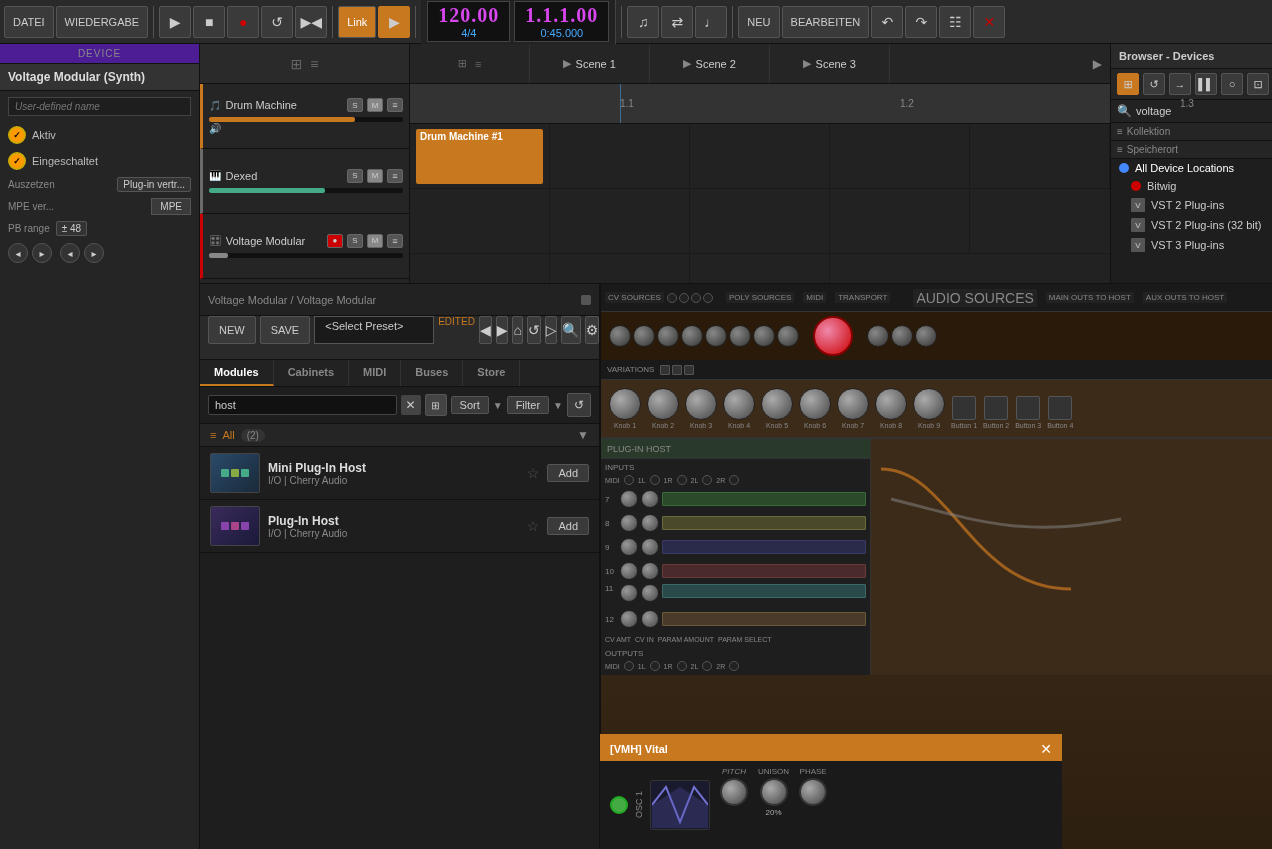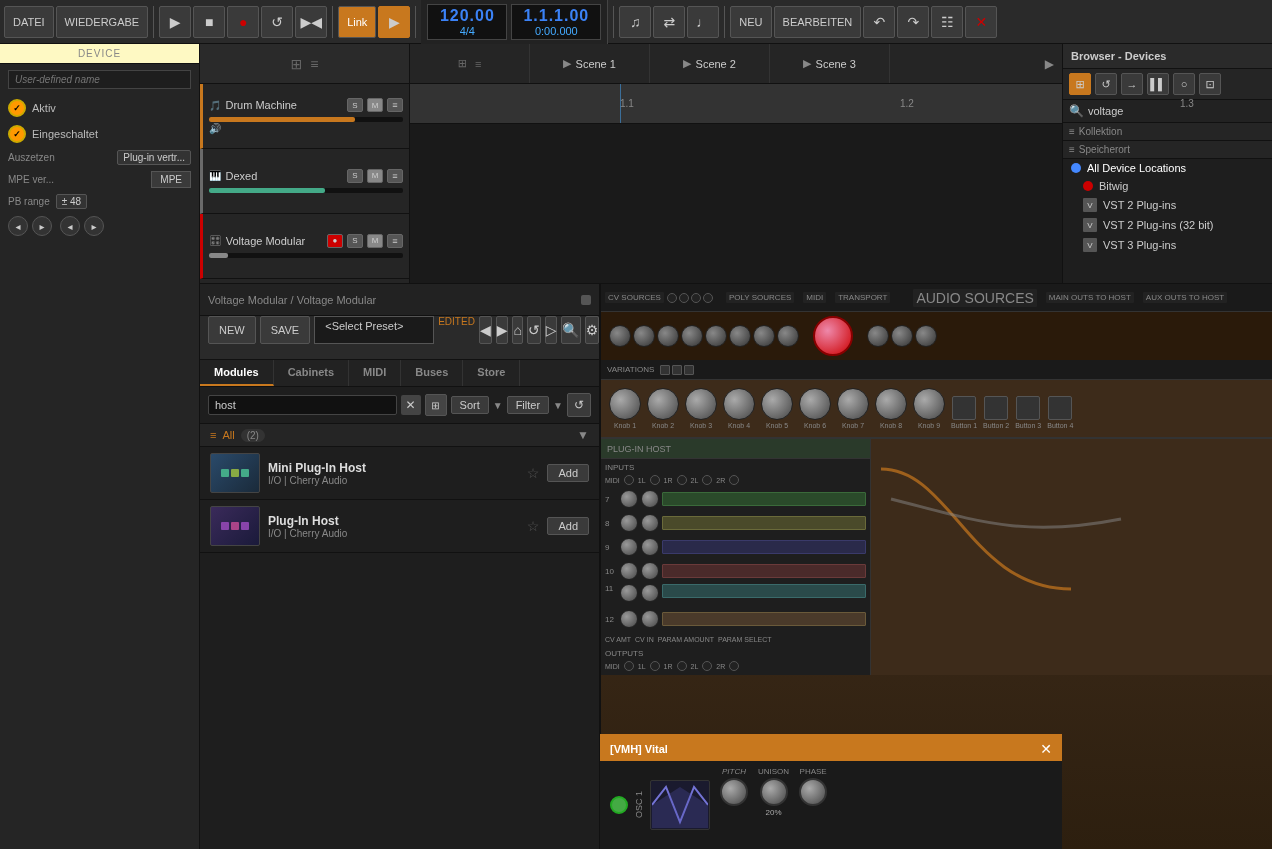--- a/index.html
+++ b/index.html
@@ -25,21 +25,21 @@
     .main-layout {
       display: flex; width: 100%; height: calc(849px - 44px);
     }
 
     
     .left-panel {
       width: 200px; background: #252525; border-right: 1px solid #111; flex-shrink: 0;
       display: flex; flex-direction: column;
     }
     .device-header {
-      background: #fef9c3; padding: 4px 8px; font-size: 10px; color: #888; text-align: center;
+      background: #4c1d95; padding: 4px 8px; font-size: 10px; color: #888; text-align: center;
       border-bottom: 1px solid #111; text-transform: uppercase; letter-spacing: 1px;
     }
     .device-name {
       background: #333; padding: 6px 8px; font-size: 12px; font-weight: bold; color: #ddd;
       border-bottom: 1px solid #111;
     }
     .device-input {
       background: #1e1e1e; border: 1px solid #444; color: #888; padding: 3px 6px;
       font-size: 10px; width: calc(100% - 16px); margin: 6px 8px; font-style: italic;
     }
@@ -184,21 +184,21 @@
     
     .tracks-and-arranger {
       display: flex; height: 240px; border-bottom: 1px solid #111; overflow: hidden;
     }
     .plugin-area {
       flex: 1; display: flex; overflow: hidden; position: relative;
     }
 
     
     .transport-section { display: flex; align-items: center; gap: 4px; background: #222; padding: 0 6px; height: 44px; border-right: 1px solid #444; }
-    .transport-top { font-size: 16px; font-weight: bold; color: #3b82f6; letter-spacing: 1px; }
+    .transport-top { font-size: 20px; font-weight: bold; color: #d946ef; letter-spacing: 1px; font-family: Liberation Serif, serif; }
   </style>
 </head>
 <body>
 
 <div class="top-toolbar">
   <button class="toolbar-btn">DATEI</button>
   <button class="toolbar-btn">WIEDERGABE</button>
   <div class="toolbar-sep"></div>
 
   <div class="toolbar-icon-btn">▶</div>
@@ -211,40 +211,41 @@
   <div class="toolbar-icon-btn active" style="background:#c8781e; border-color:#c8781e;">▶</div>
   <div class="toolbar-sep"></div>
 
   <div class="transport-section">
     <div style="display:flex; flex-direction:column; align-items:center; background:#111; border:1px solid #444; padding:2px 10px; min-width:80px;">
       <div class="transport-top">120.00</div>
       <div style="font-size:11px; color:#4af;">4/4</div>
     </div>
     <div style="display:flex; flex-direction:column; align-items:center; background:#111; border:1px solid #444; padding:2px 10px; min-width:90px;">
       <div class="transport-top">1.1.1.00</div>
-      <div style="font-size:11px; color:#4af;">0:00.000</div>
+      <div style="font-size:11px; color:#4af;">0:45.000</div>
     </div>
   </div>
   <div class="toolbar-sep"></div>
   <div class="toolbar-icon-btn">♫</div>
   <div class="toolbar-icon-btn">⇄</div>
   <div class="toolbar-icon-btn">♩</div>
   <div class="toolbar-sep"></div>
   <button class="toolbar-btn">NEU</button>
   <button class="toolbar-btn">BEARBEITEN</button>
   <div class="toolbar-icon-btn">↶</div>
   <div class="toolbar-icon-btn">↷</div>
   <div class="toolbar-icon-btn">☷</div>
   <div class="toolbar-icon-btn" style="color:#c00;">✕</div>
 </div>
 
 <div class="main-layout">
 
   <div class="left-panel">
     <div class="device-header">DEVICE</div>
+    <div class="device-name">Voltage Modular (Synth)</div>
     <input class="device-input" type="text" placeholder="User-defined name" style="">
     <div class="device-toggle-row">
       <div class="toggle-circle">✓</div>
       <span class="device-label">Aktiv</span>
     </div>
     <div class="device-toggle-row">
       <div class="toggle-circle">✓</div>
       <span class="device-label">Eingeschaltet</span>
     </div>
     <div class="device-row">
@@ -348,20 +349,47 @@
           <div style="color:#888;font-size:12px;padding:0 8px;cursor:pointer;">▶</div>
         </div>
 
         <div class="tl-bar" style="position:relative;">
           <div style="position:absolute;left:210px;font-size:10px;color:#888;">1.1</div>
           <div style="position:absolute;left:490px;font-size:10px;color:#888;">1.2</div>
           <div style="position:absolute;left:770px;font-size:10px;color:#888;">1.3</div>
           <div style="position:absolute;left:210px;top:0;bottom:0;width:1px;background:#4af;opacity:0.5;"></div>
         </div>
 
+        <div class="arr-container">
+
+          <div class="arr-track-row">
+            <div class="arr-clip-cell">
+              <div class="drum-clip" style="flex:1;">
+                <div class="drum-clip-name">Drum Machine #1</div>
+              </div>
+            </div>
+            <div class="arr-empty-cell"></div>
+            <div class="arr-empty-cell"></div>
+            <div class="arr-empty-cell"></div>
+            <div class="arr-empty-cell"></div>
+          </div>
+
+          <div class="arr-track-row">
+            <div class="arr-empty-cell"></div>
+            <div class="arr-empty-cell"></div>
+            <div class="arr-empty-cell"></div>
+            <div class="arr-empty-cell"></div>
+          </div>
+
+          <div class="arr-track-row">
+            <div class="arr-empty-cell"></div>
+            <div class="arr-empty-cell"></div>
+            <div class="arr-empty-cell"></div>
+          </div>
+        </div>
       </div>
 
       <div class="right-panel">
         <div class="browser-header">Browser - Devices</div>
         <div class="browser-icons">
           <div class="browser-icon-btn active">⊞</div>
           <div class="browser-icon-btn">↺</div>
           <div class="browser-icon-btn">→</div>
           <div class="browser-icon-btn">▌▌</div>
           <div class="browser-icon-btn">○</div>

